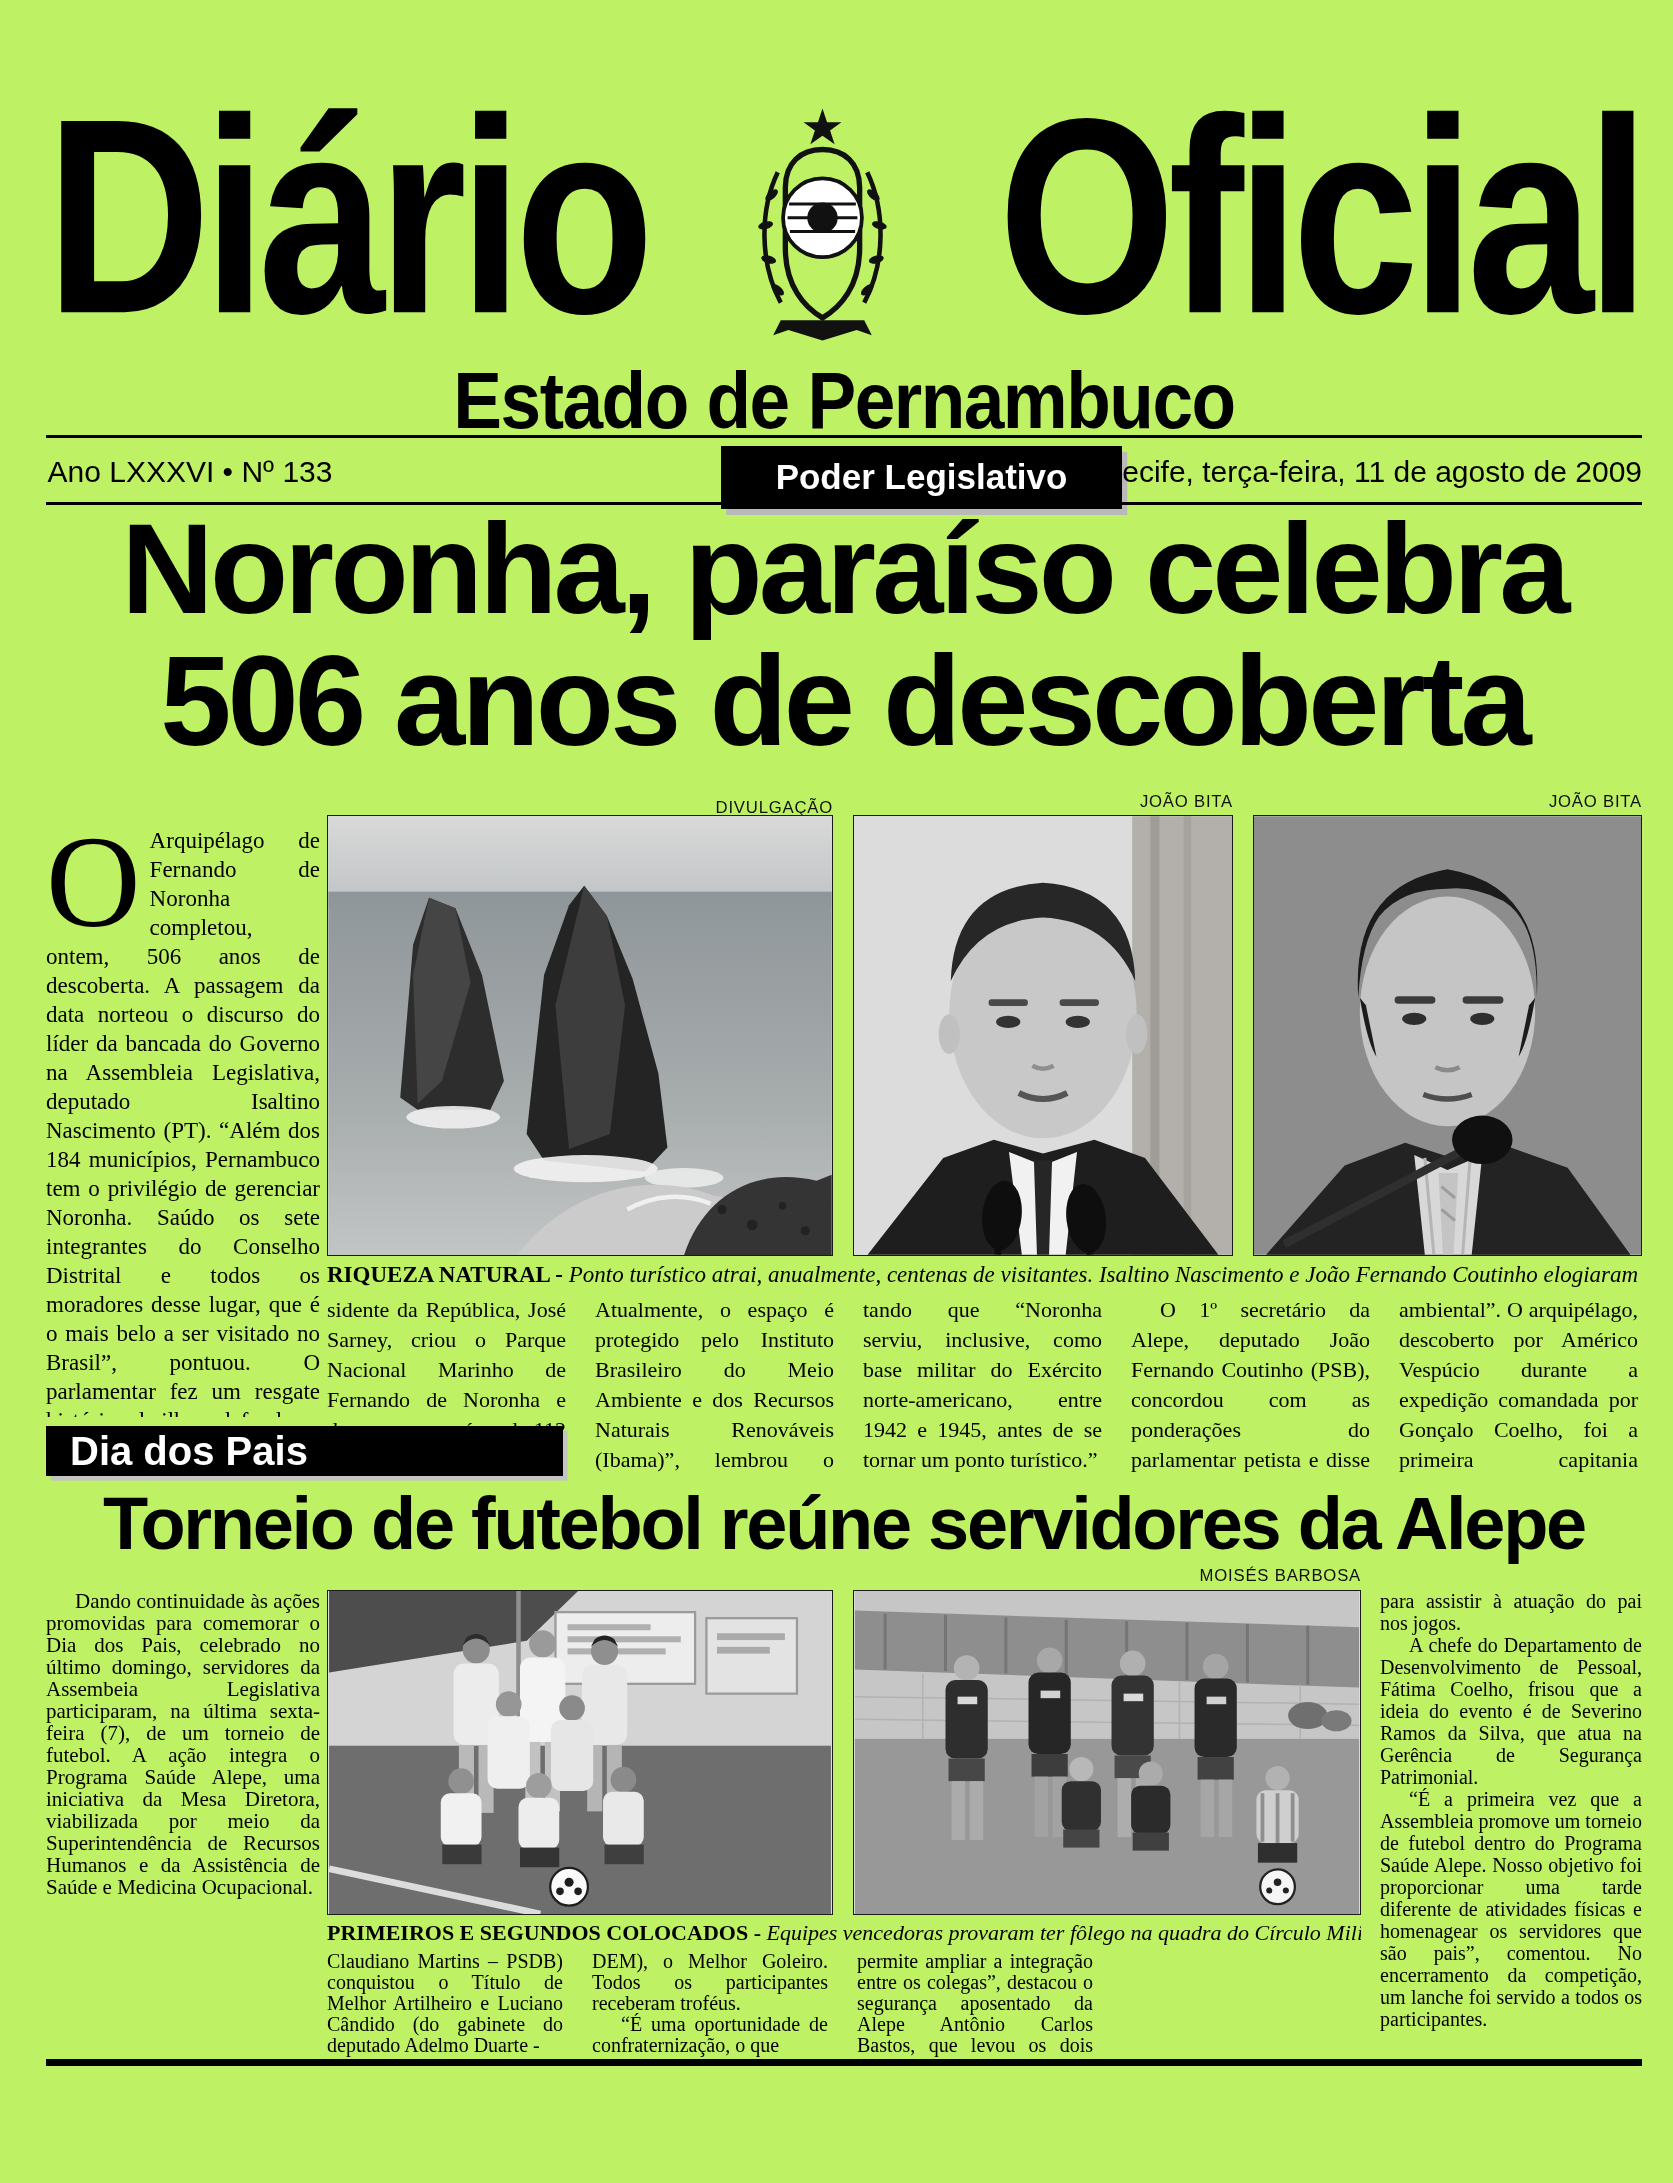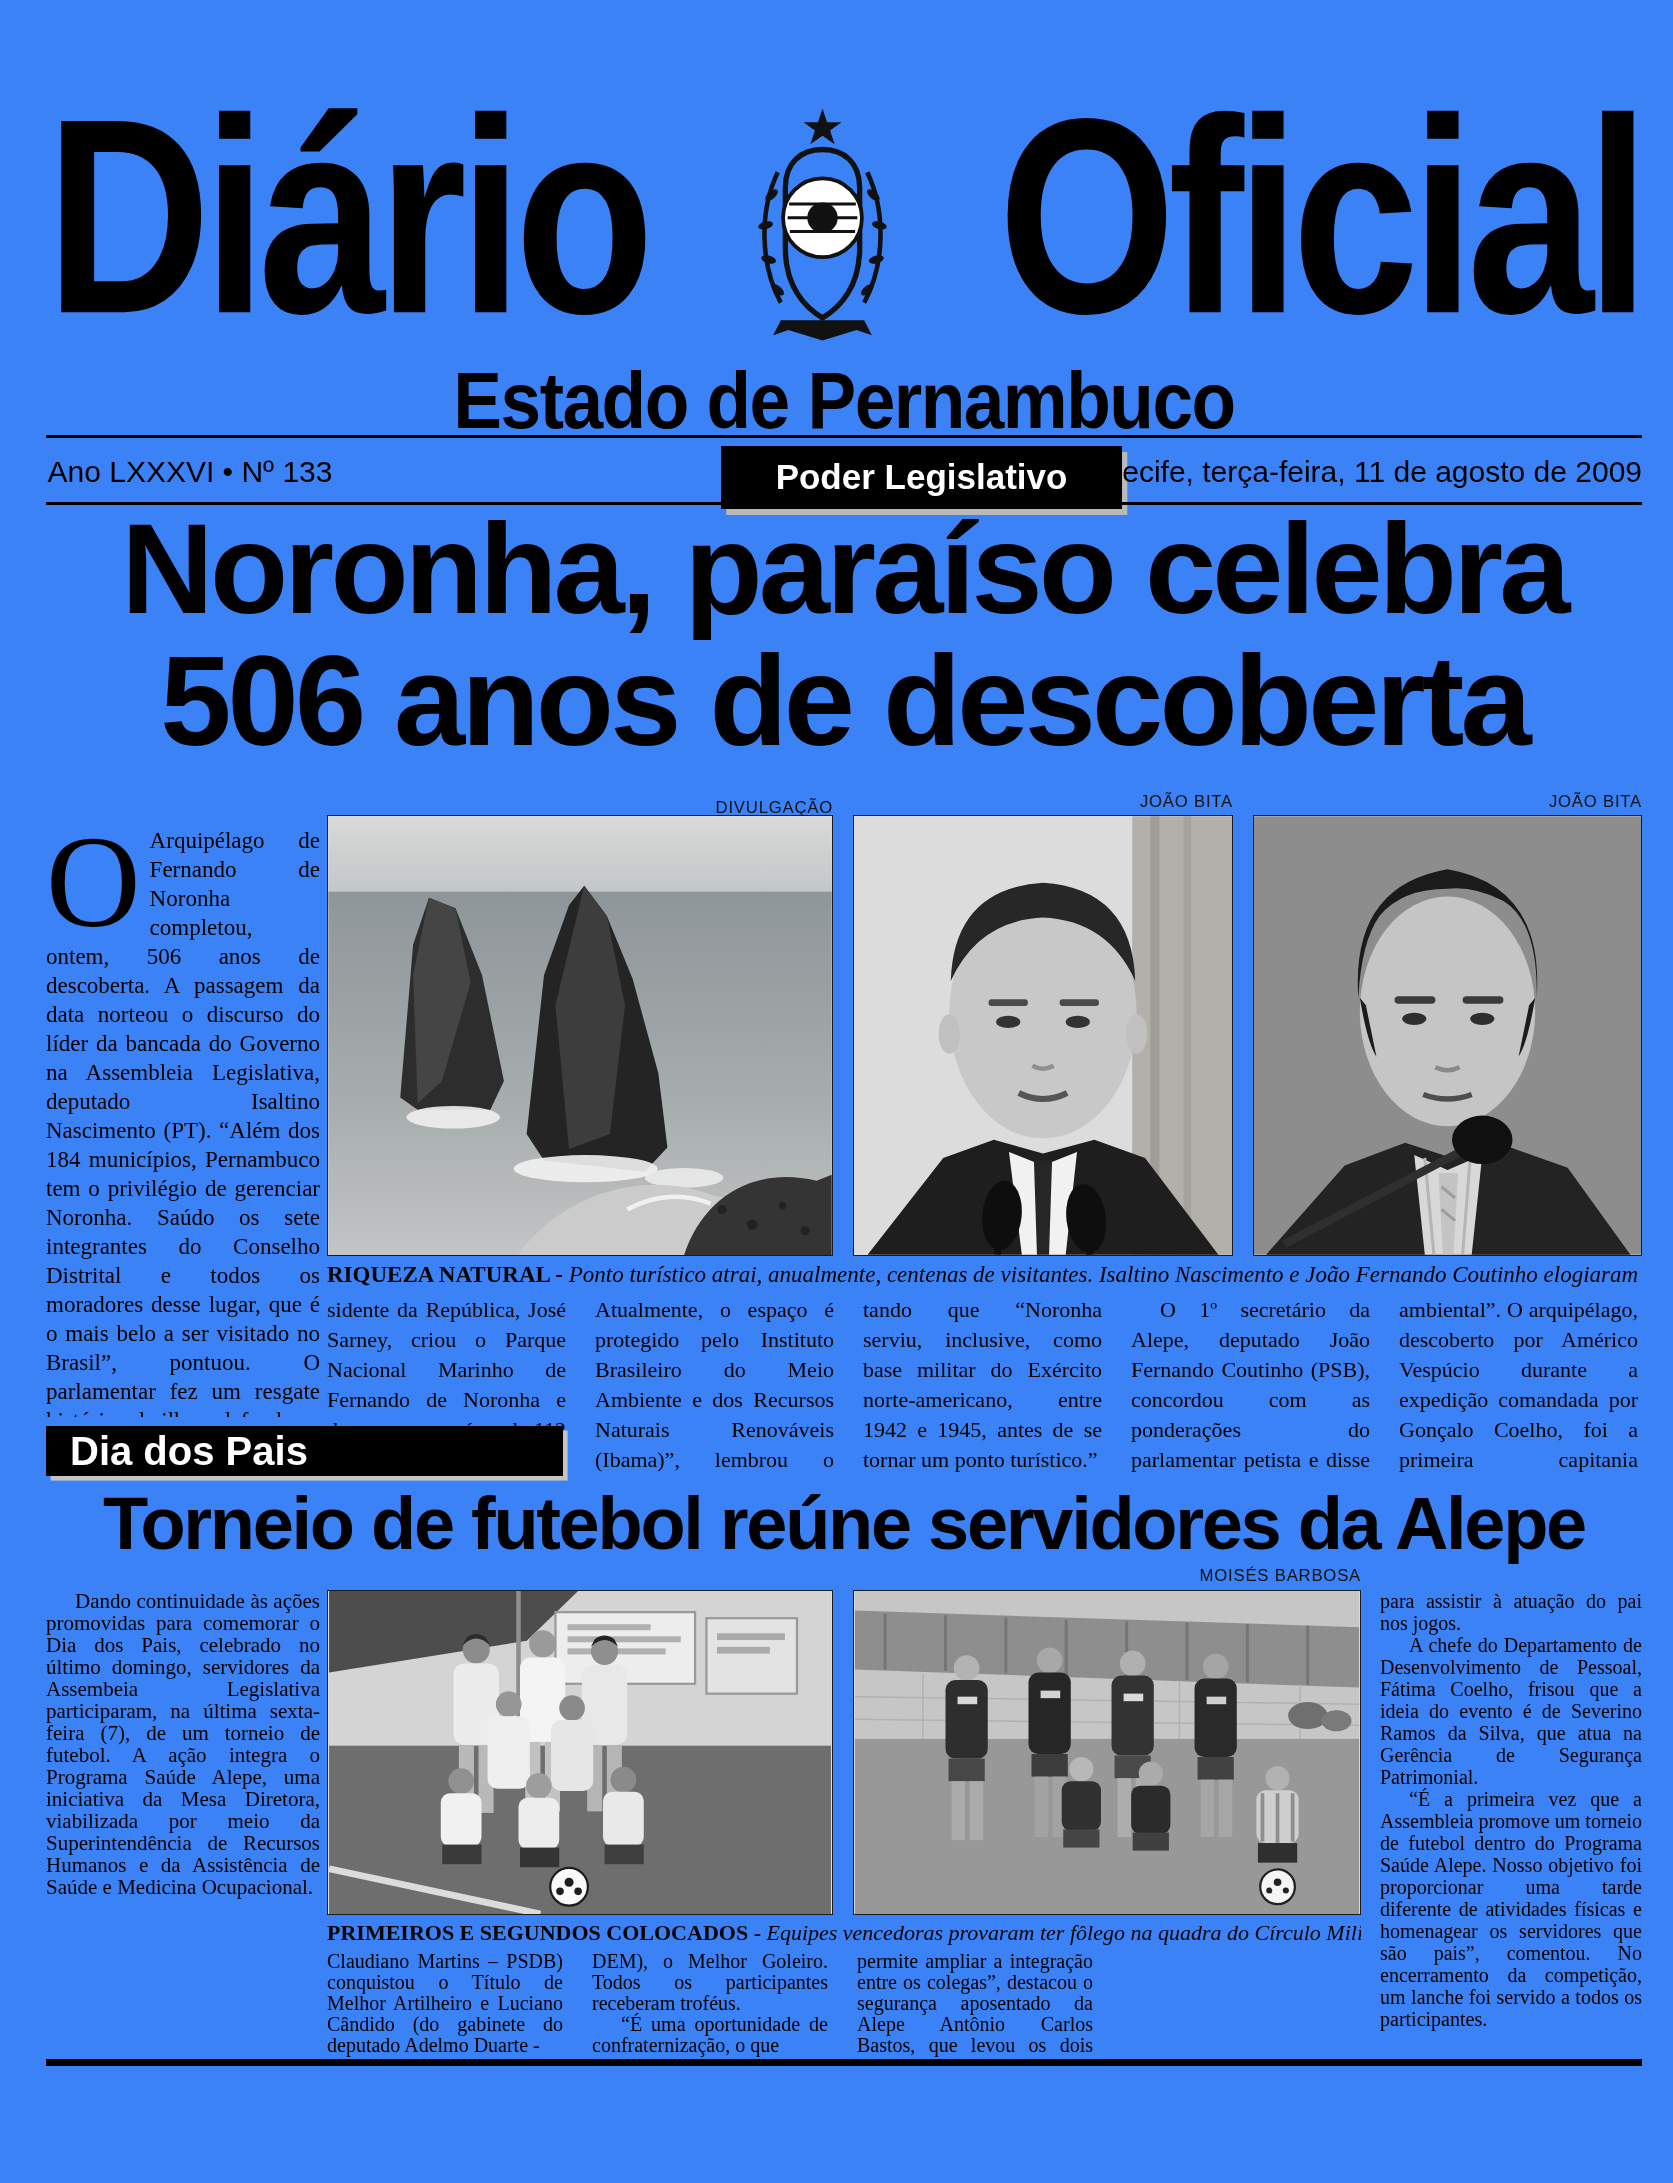--- a/index.html
+++ b/index.html
@@ -1,16 +1,16 @@
 <!DOCTYPE html>
 <html style="font-size:12px"><head>
 <meta charset="utf-8">
 <style>
   html,body{margin:0;padding:0;background:#ffffff;}
-  #page{position:relative;width:1674px;height:2183px;background:#3b82f6;overflow:hidden;
+  #page{position:relative;width:1674px;height:2183px;background:#bef264;overflow:hidden;
         font-family:"Liberation Serif",serif;color:#000;}
   .abs{position:absolute;}
 
   
   #masthead{left:46px;top:97px;width:1596px;height:258px;display:flex;
             justify-content:space-between;align-items:flex-end;}
   .mast-title{font-family:"Liberation Sans",sans-serif;font-weight:700;font-size:228px;
               line-height:228px;letter-spacing:-7.6px;transform:scaleY(1.22);
               transform-origin:bottom;white-space:nowrap;}
   #crest{width:135px;height:251px;flex:0 0 auto;margin:0 4.6px;}

